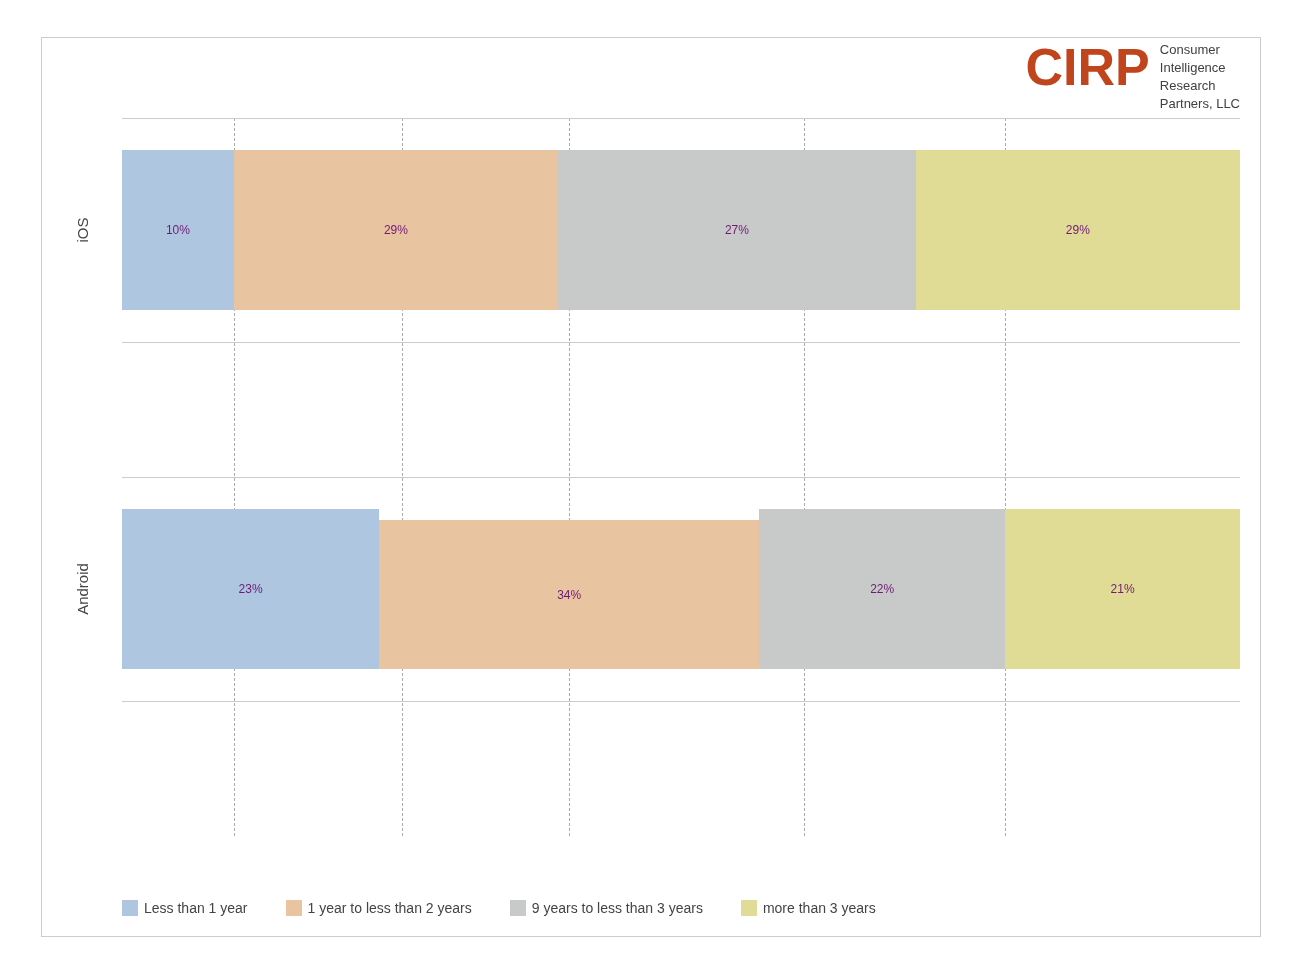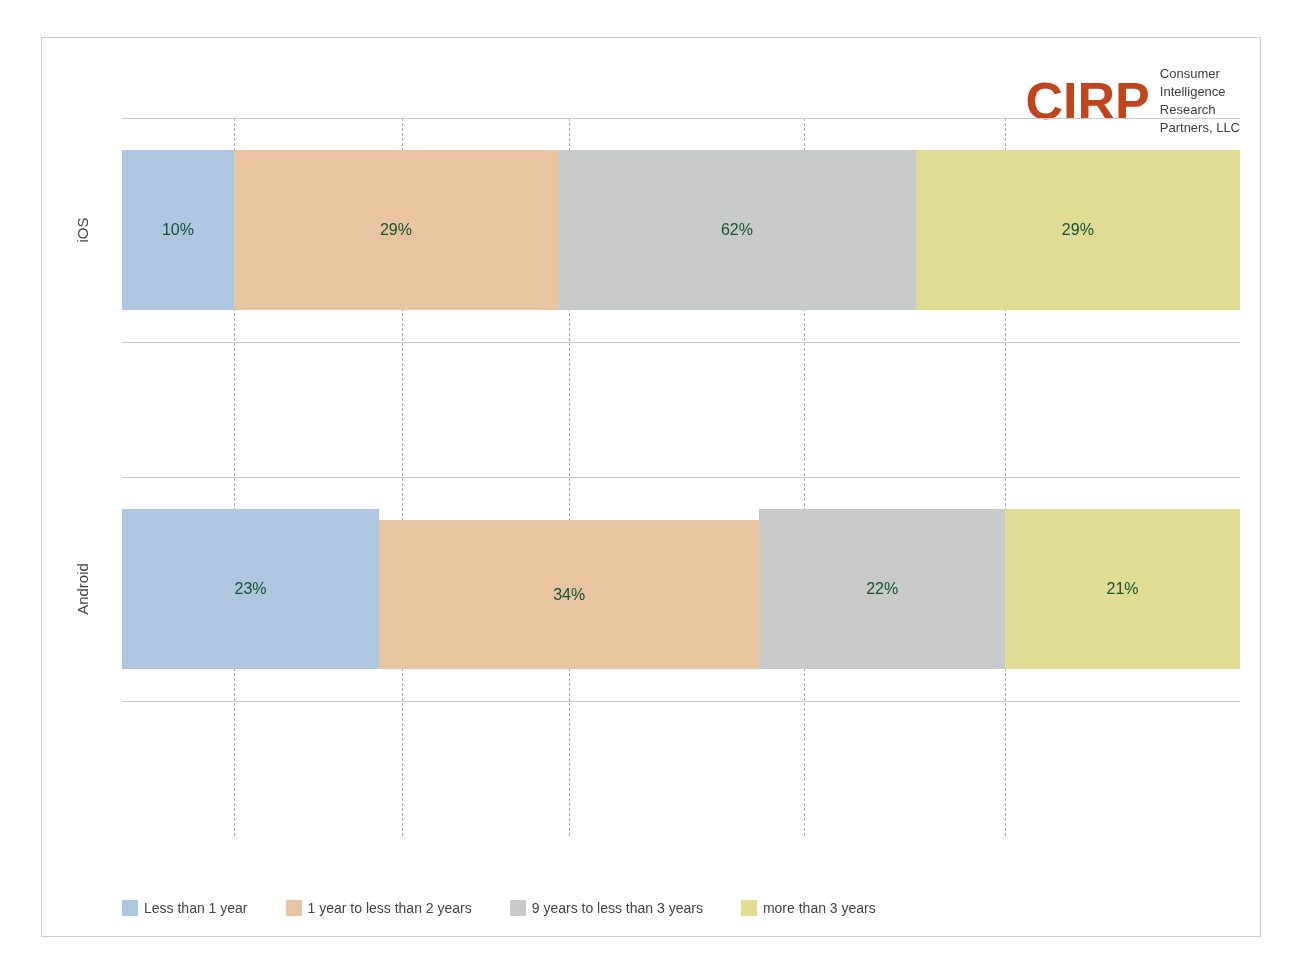--- a/index.html
+++ b/index.html
@@ -15,24 +15,23 @@
     .chart-container {
       width: 1220px;
       height: 900px;
       background: #ffffff;
       border: 1px solid #cccccc;
       position: relative;
       padding: 20px 20px 80px 80px;
     }
     .logo-area {
       position: absolute;
-      top: 27px;
+      top: 3px;
       right: 20px;
       display: flex;
-      align-items: center;
       gap: 10px;
     }
     .logo-cirp {
       font-size: 52px;
       font-weight: 900;
       color: #c0441c;
       font-family: Arial Black, Arial, sans-serif;
       line-height: 1;
     }
     .logo-text {
@@ -94,22 +93,22 @@
       font-size: 15px;
       color: #444;
       white-space: nowrap;
       width: 60px;
       text-align: center;
     }
     .bar-segment {
       display: flex;
       align-items: center;
       justify-content: center;
-      font-size: 16px;
-      color: #14532d;
+      font-size: 12px;
+      color: #701a75;
       font-weight: 400;
     }
     .seg-blue { background: #aec6e0; }
     .seg-peach { background: #e8c4a0; }
     .seg-gray { background: #c8caca; }
     .seg-yellow { background: #e0dc96; }
 
     .border-top {
       border-top: 1px solid #cccccc;
     }
@@ -168,21 +167,21 @@
     <div class="rows-wrapper">
 
       <div class="row-section border-top border-bottom">
         <div class="bar-row">
           <div class="bar-label">iOS</div>
 
           <div class="bar-segment seg-blue" style="width: 10%;">10%</div>
 
           <div class="bar-segment seg-peach" style="width: 29%;">29%</div>
 
-          <div class="bar-segment seg-gray" style="width: 32%;">62%</div>
+          <div class="bar-segment seg-gray" style="width: 32%;">27%</div>
 
           <div class="bar-segment seg-yellow" style="width: 29%;">29%</div>
         </div>
       </div>
 
       <div class="row-section spacer"></div>
 
       <div class="row-section border-top border-bottom">
         <div class="bar-row">
           <div class="bar-label">Android</div>

